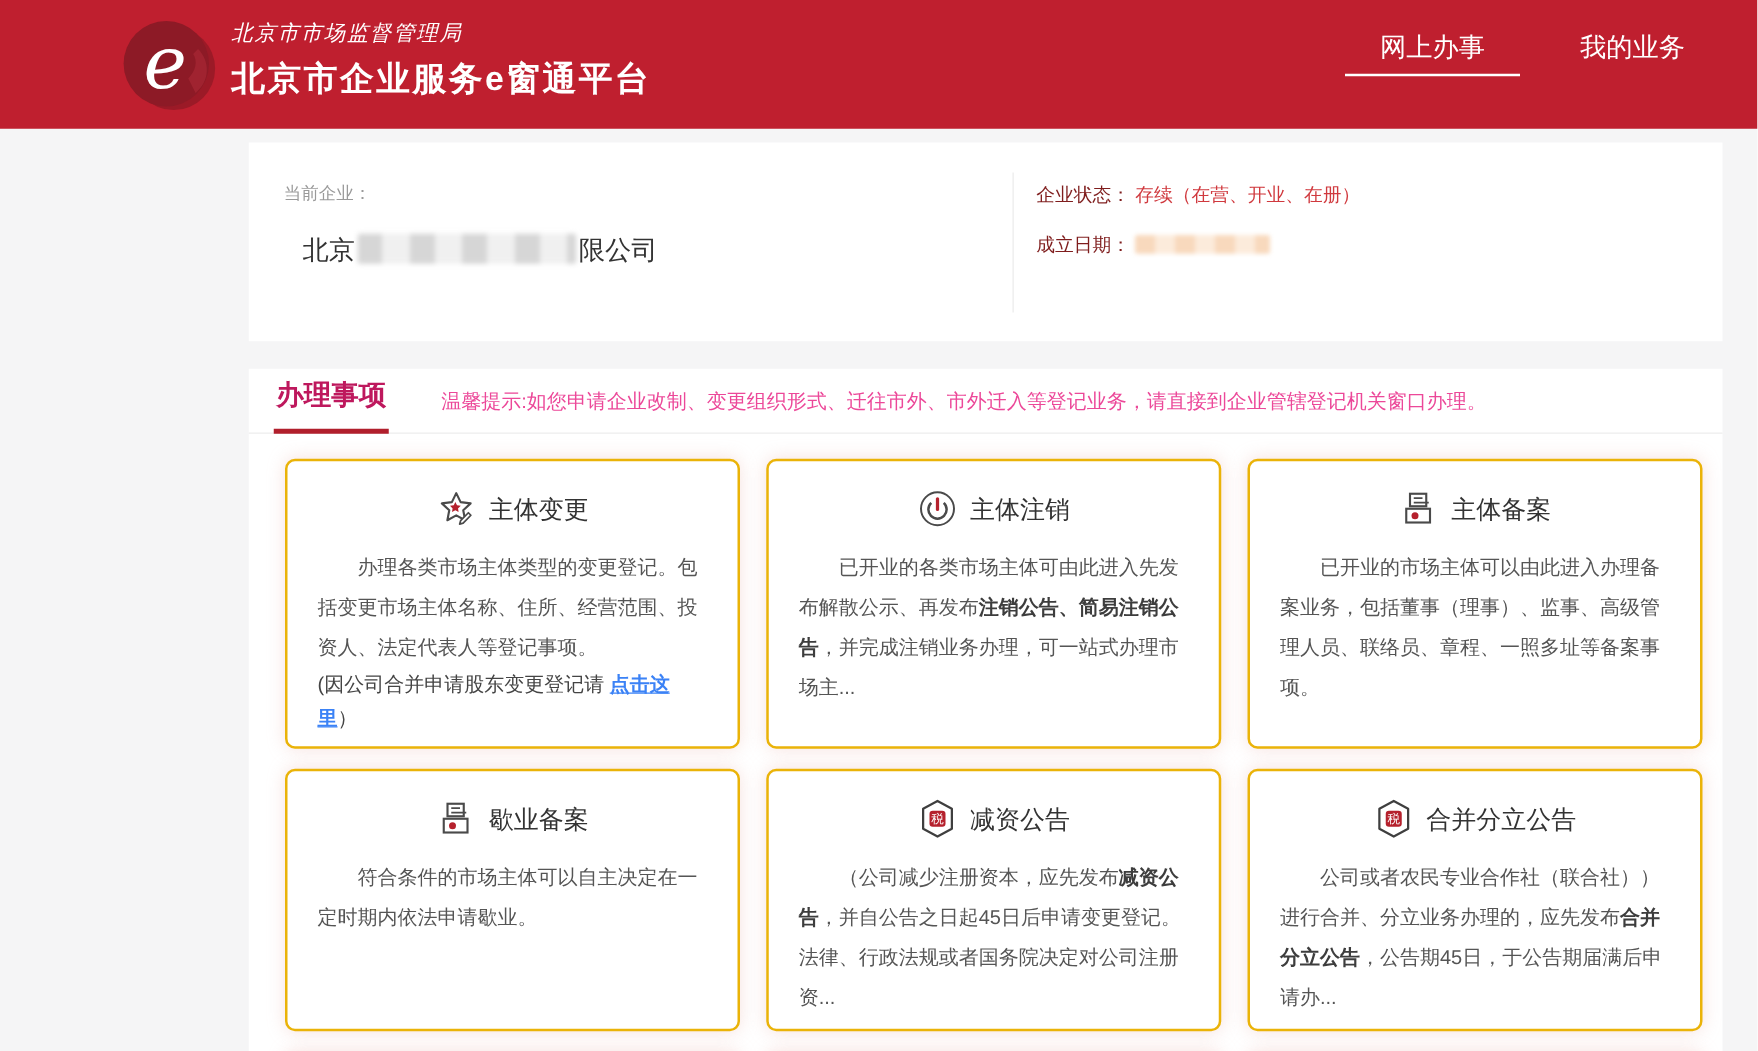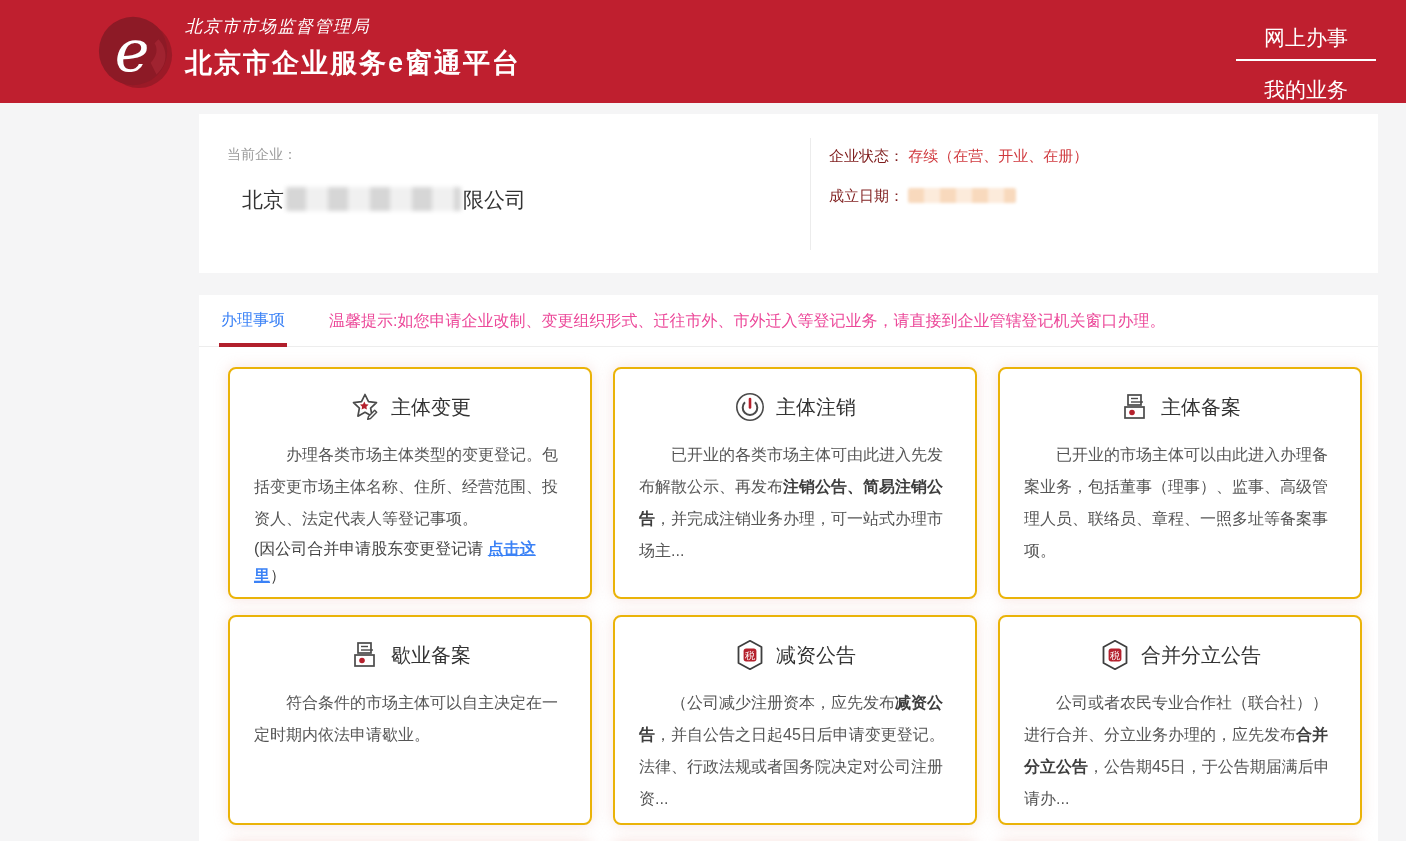--- a/index.html
+++ b/index.html
@@ -5,42 +5,42 @@
   * { margin:0; padding:0; box-sizing:border-box; }
   html,body { width:1406px; height:841px; overflow:hidden; }
   body { background:#f5f5f6; font-family:"Liberation Sans","DejaVu Sans",sans-serif; color:#333; }
 
   
   .header { position:relative; height:103px; background:#bf1f2f; }
   .logo { position:absolute; left:94px; top:10px; width:82px; height:84px; }
   .titles { position:absolute; left:185px; top:15px; color:#fff; }
   .agency { font-size:17px; letter-spacing:1.5px;font-style:italic; }
   .platform { font-size:27px; font-weight:bold; letter-spacing:2px; margin-top:7px; }
-  .nav { position:absolute; right:30px; top:0; height:78px; display:flex;flex-direction:column; }
+  .nav { position:absolute; right:30px; top:0; height:78px; display:flex; }
   .nav-item { position:relative; color:#fff; font-size:21px; padding:24px 28px 0 28px; margin-left:20px; cursor:pointer; }
   .nav-item.active::after { content:""; position:absolute; left:0; right:0; top:59px; height:2px; background:#fff; }
 
   
   .panel { background:#fff; margin-left:199px; width:1179px; }
   .panel1 { margin-top:11px; height:159px; position:relative;text-decoration:underline; }
   .cur-label { position:absolute; left:28px; top:32px; font-size:14px; color:#9a9a9a; }
   .company { position:absolute; left:43px; top:72px; font-size:21px; color:#333; }
   .blur-name { display:inline-block; width:175px; height:24px; margin:0 2px; vertical-align:-4px;
     background:repeating-linear-gradient(90deg,#d6d6d6 0 20px,#f0f0f0 20px 42px); filter:blur(2px); border-radius:2px; }
   .vdivider { position:absolute; left:611px; top:24px; height:112px; border-left:1px solid #ececec; }
   .info { position:absolute; left:630px; top:33px; font-size:15px; }
   .info-row { margin-bottom:21px; }
   .info-label { color:#7f1d1d; }
   .status-value { color:#d0393e; }
   .blur-date { display:inline-block; width:108px; height:15px; vertical-align:-2px;
     background:repeating-linear-gradient(90deg,#f8d9bd 0 16px,#fcebdb 16px 32px); filter:blur(1.5px); border-radius:2px; }
 
   .panel2 { margin-top:22px; padding-bottom:60px; }
   .tabbar { display:flex; align-items:flex-end; height:52px; border-bottom:1px solid #ededed; padding-left:20px; }
-  .tab { font-size:16px; font-weight:normal; color:#3b82f6; padding:0 2px 12px 2px; border-bottom:4px solid #b11f2c; margin-bottom:-1px; cursor:pointer; }
+  .tab { font-size:22px; font-weight:bold; color:#be185d; padding:0 2px 12px 2px; border-bottom:4px solid #b11f2c; margin-bottom:-1px; cursor:pointer; }
   .notice { font-size:16px; color:#ec4899; margin-left:42px; padding-bottom:14px; }
 
   .grid { display:grid; grid-template-columns:repeat(3,364px); column-gap:21px; row-gap:16px; padding:20px 0 0 29px; }
   .card { min-height:189px; background:#fff; border:2px solid #eab308; border-radius:8px;
     box-shadow:0 0 14px rgba(233,180,170,0.38); padding:18px 24px 8px 24px; cursor:pointer; }
   .card-head { display:flex; justify-content:center; align-items:center; gap:10px; height:40px; }
   .card-icon { width:32px; height:32px; display:inline-flex; }
   .card-icon svg { width:32px; height:32px; }
   .card-title { font-size:20px; color:#333; }
   .card-body { margin-top:12px; font-size:16px; color:#555; line-height:32px; }

